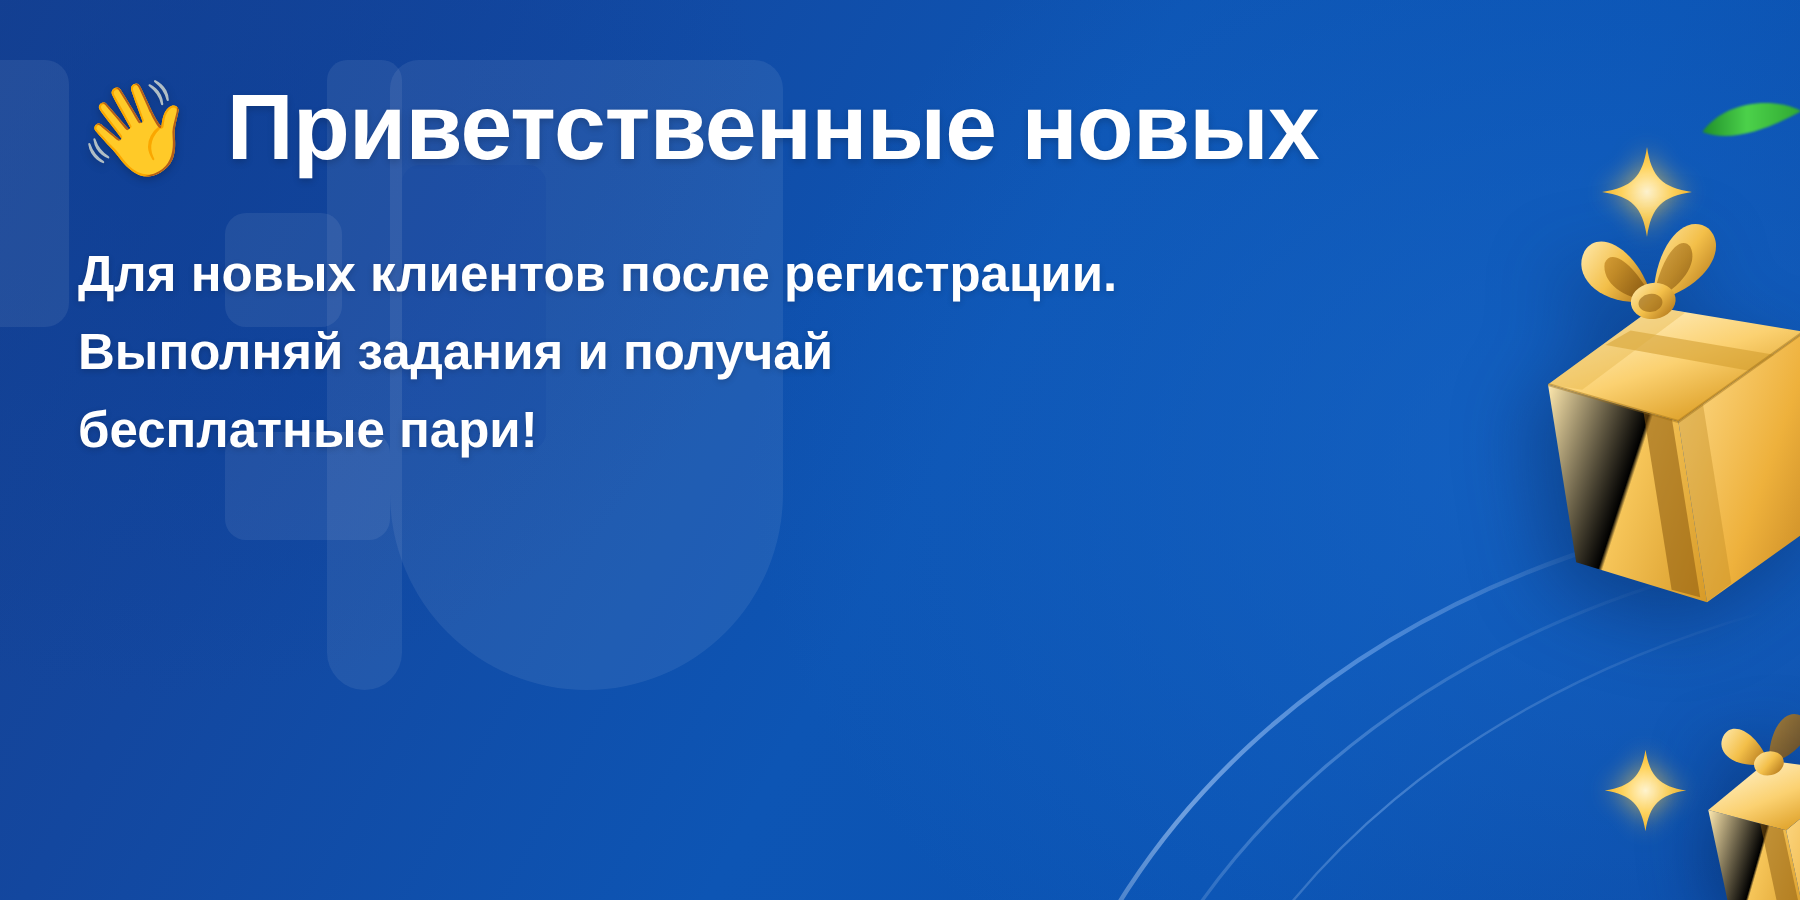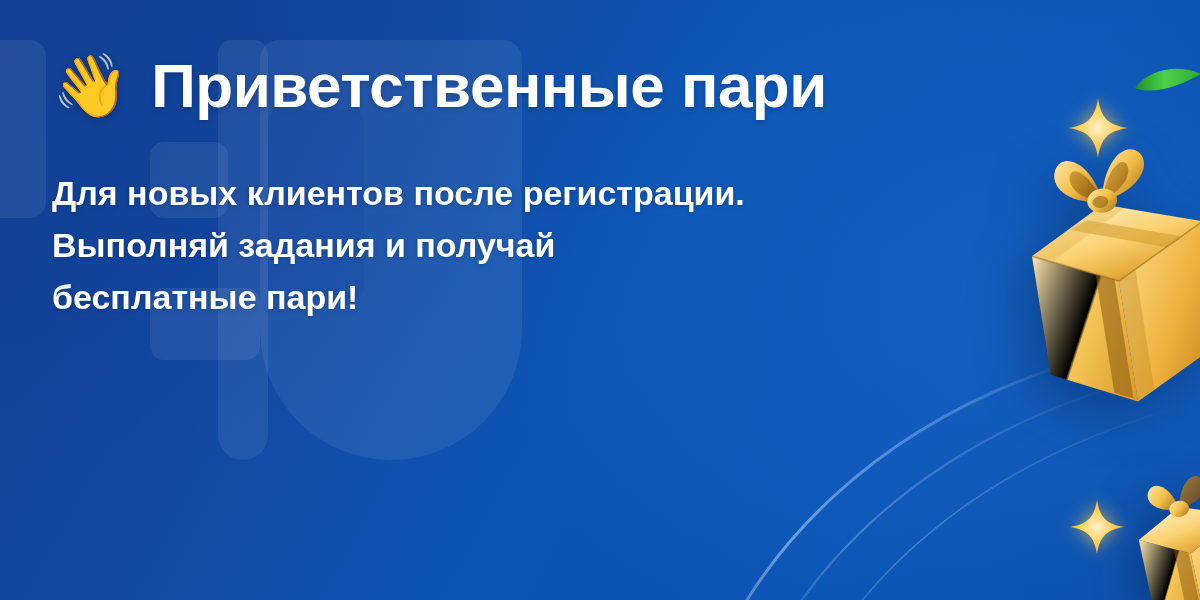--- a/index.html
+++ b/index.html
@@ -47,21 +47,21 @@
     filter:drop-shadow(0 2px 3px rgba(0,0,0,0.22));
   }
   .title {
     font-size:62px; font-weight:bold; color:#ffffff;
     letter-spacing:-0.5px; line-height:1.02;
     white-space:nowrap;
     text-shadow:0 2px 5px rgba(0,0,0,0.18);
   }
 
   .subtitle {
-    margin-top:50px;
+    margin-top:40px;
     font-size:34px; font-weight:bold; color:#ffffff;
     line-height:1.53; max-width:700px;
     text-shadow:0 1px 4px rgba(0,0,0,0.18);
   }
 
   
   .sparkle { position:absolute; pointer-events:none;
              filter:drop-shadow(0 0 9px rgba(255,205,70,0.75)); }
   .sparkle-1 { left:1066px; top:96px;  width:64px; height:64px; }
   .sparkle-2 { left:1067px; top:497px; width:60px; height:60px; }
@@ -204,18 +204,18 @@
         <path d="M0 26 C -22 26, -34 12, -26 2 C -18 -8, -3 4, 0 26 Z" fill="url(#bowG)"></path>
         <path d="M0 26 C 22 25, 36 10, 28 0 C 19 -9, 4 4, 0 26 Z" fill="url(#bowDark)" opacity="0.8"></path>
         <ellipse cx="0" cy="26" rx="10" ry="8" fill="url(#bowG)"></ellipse>
       </g>
     </g>
   </svg>
 
   <div class="content">
     <div class="title-row">
       <span class="wave-emoji">👋</span>
-      <h1 class="title">Приветственные пари</h1>
+      <h1 class="title">Приветственные новых</h1>
     </div>
     <p class="subtitle">Для новых клиентов после регистрации. Выполняй задания и получай бесплатные пари!</p>
   </div>
 
 </div>
 
 </body></html>

